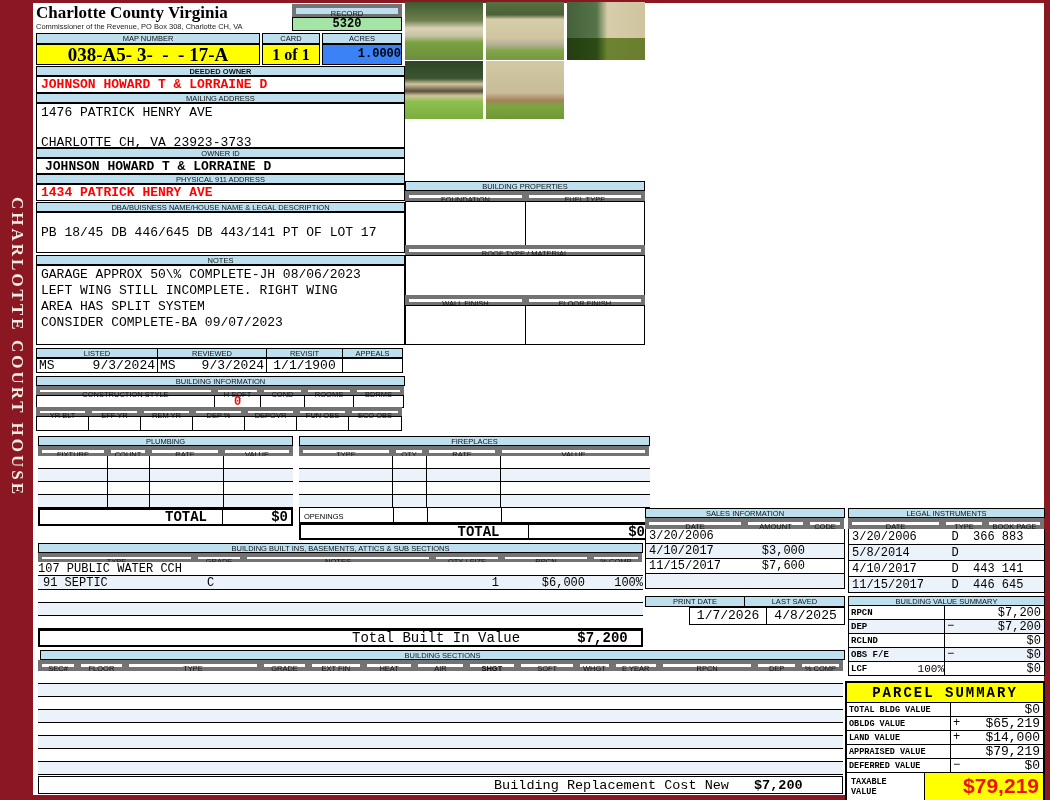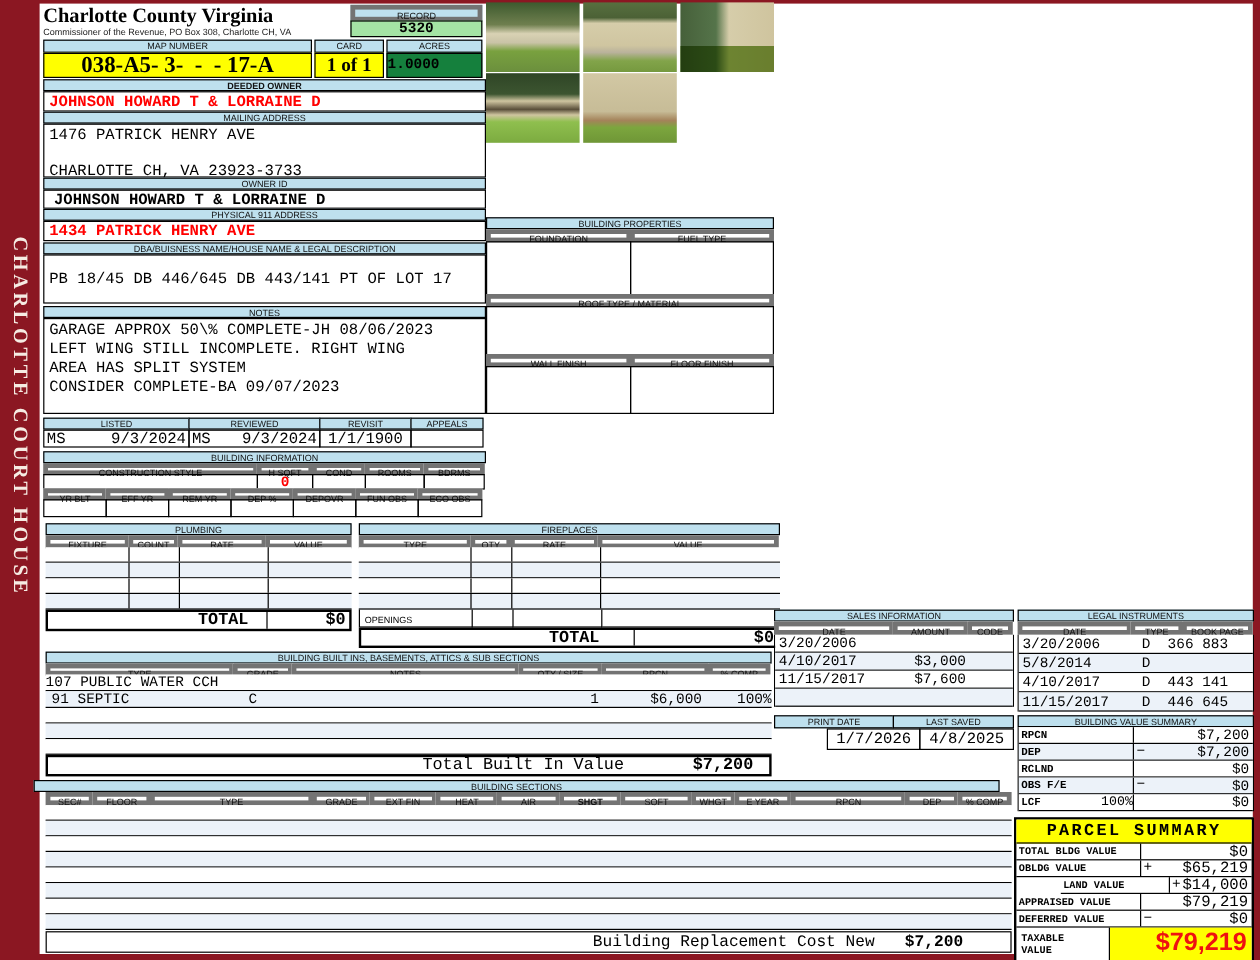--- a/index.html
+++ b/index.html
@@ -44,21 +44,21 @@
     <div class="hcell hcell-blue" style="height:14px; line-height:12px;">RECORD</div>
     <div class="cellb" style="height:14px; margin-top:-1px; background:#A4E4A4; text-align:center; font:bold 12px 'Liberation Mono',monospace; line-height:13px;">5320</div>
   </div>
 
   <div class="abs bar" style="left:36px; top:33px; width:224px; height:11px;">MAP NUMBER</div>
   <div class="abs bar" style="left:262px; top:33px; width:58px; height:11px;">CARD</div>
   <div class="abs bar" style="left:322px; top:33px; width:80px; height:11px;">ACRES</div>
 
   <div class="abs cellb" style="left:36px; top:44px; width:224px; height:21px; background:#FFFF00; text-align:center; font:600 19px 'Liberation Serif', serif; line-height:19px; white-space:pre;">038-A5- 3-  -  - 17-A</div>
   <div class="abs cellb" style="left:262px; top:44px; width:58px; height:21px; background:#FFFF00; text-align:center; font:600 16px 'Liberation Serif', serif; line-height:19px;">1 of 1</div>
-  <div class="abs cellb" style="left:322px; top:44px; width:80px; height:21px; background:#15803d; text-align:left; font:bold 12px 'Liberation Mono',monospace; line-height:19px;">1.0000</div>
+  <div class="abs cellb" style="left:322px; top:44px; width:80px; height:21px; background:#3b82f6; text-align:right; font:bold 12px 'Liberation Mono',monospace; line-height:19px;">1.0000</div>
 
   <div class="photo" style="left:405px; top:2px; width:78px; height:58px; background:linear-gradient(180deg,#3d5a2e 0%,#6f7f4f 32%,#d9d2b4 45%,#c9c3a6 58%,#79a13f 70%,#6b8f3d 100%);"></div>
   <div class="photo" style="left:486px; top:2px; width:78px; height:58px; background:linear-gradient(180deg,#57703f 0%,#4c6136 22%,#d6cdaa 30%,#cfc5a0 62%,#b9b29b 72%,#82a44a 84%,#76993f 100%);"></div>
   <div class="photo" style="left:567px; top:2px; width:78px; height:58px; background:linear-gradient(90deg,#46603a 0%,#55744a 38%,#d6cdaa 52%,#cfc49e 100%),linear-gradient(180deg,transparent 62%,#82a44a 62%); background-blend-mode:multiply;"></div>
   <div class="photo" style="left:405px; top:61px; width:78px; height:58px; background:linear-gradient(180deg,#2f4526 0%,#3c5530 30%,#cfc5a0 40%,#5a4f3a 52%,#cfc5a0 60%,#8fbf4e 70%,#7cab40 100%);"></div>
   <div class="photo" style="left:486px; top:61px; width:78px; height:58px; background:linear-gradient(180deg,#d2c8a4 0%,#c7bc97 55%,#a4835a 68%,#7ca63e 78%,#6f9636 100%);"></div>
 
   <div class="abs bar" style="left:36px; top:66px; width:369px; height:10px;font-weight:bold;">DEEDED OWNER</div>
   <div class="abs cellb" style="left:36px; top:76px; width:369px; height:17px; font:bold 13px 'Liberation Mono',monospace; color:#FF0000; line-height:16px; padding-left:4px;">JOHNSON HOWARD T &amp; LORRAINE D</div>
 
@@ -273,21 +273,21 @@
     <div class="erow stripe1" style="height:13px;"></div>
     <div class="erow stripe2" style="height:13px;"></div>
     <div class="erow stripe1" style="height:13px;"></div>
   </div>
   <div class="abs flexrow" style="left:38px; top:629px; width:605px; height:18px; border:2px solid #000; align-items:center;gap:12px;">
     <div style="width:300px;"></div>
     <div style="width:200px; font:14px 'Liberation Mono',monospace;">Total Built In Value</div>
     <div style="flex:1; text-align:center; font:bold 14px 'Liberation Mono',monospace;">$7,200</div>
   </div>
 
-  <div class="abs bar" style="left:28px; top:650px; width:805px; height:10px;">BUILDING SECTIONS</div>
+  <div class="abs bar" style="left:40px; top:650px; width:805px; height:10px;">BUILDING SECTIONS</div>
   <div class="abs flexrow" style="left:38px; top:660px; width:805px; height:11px;">
     <div class="hcell" style="width:5%;">SEC#</div>
     <div class="hcell" style="width:6%; margin-left:-1px;">FLOOR</div>
     <div class="hcell" style="width:17%; margin-left:-1px;">TYPE</div>
     <div class="hcell" style="width:6%; margin-left:-1px;">GRADE</div>
     <div class="hcell" style="width:7%; margin-left:-1px;">EXT FIN</div>
     <div class="hcell" style="width:6.5%; margin-left:-1px;">HEAT</div>
     <div class="hcell" style="width:6.5%; margin-left:-1px;">AIR</div>
     <div class="hcell" style="width:6.5%; margin-left:-1px;font-weight:bold;">SHGT</div>
     <div class="hcell" style="width:7.5%; margin-left:-1px;">SQFT</div>
@@ -415,21 +415,21 @@
     <div class="flexrow erow" style="height:14px; align-items:center;">
       <div style="width:103px; font:bold 8.5px 'Liberation Mono',monospace; padding-left:2px;">TOTAL BLDG VALUE</div>
       <div style="width:13px; border-left:1px solid #000; height:100%; font:12px 'Liberation Mono',monospace; line-height:13px; padding-left:2px;"></div>
       <div class="val13" style="flex:1; text-align:right; padding-right:3px; line-height:13px;">$0</div>
     </div>
     <div class="flexrow erow" style="height:14px; align-items:center;">
       <div style="width:103px; font:bold 8.5px 'Liberation Mono',monospace; padding-left:2px;">OBLDG VALUE</div>
       <div style="width:13px; border-left:1px solid #000; height:100%; font:12px 'Liberation Mono',monospace; line-height:13px; padding-left:2px;">+</div>
       <div class="val13" style="flex:1; text-align:right; padding-right:3px; line-height:13px;">$65,219</div>
     </div>
-    <div class="flexrow erow" style="height:14px; align-items:center;margin-left:37px;">
+    <div class="flexrow erow" style="height:14px; align-items:center;">
       <div style="width:103px; font:bold 8.5px 'Liberation Mono',monospace; padding-left:2px;">LAND VALUE</div>
       <div style="width:13px; border-left:1px solid #000; height:100%; font:12px 'Liberation Mono',monospace; line-height:13px; padding-left:2px;">+</div>
       <div class="val13" style="flex:1; text-align:right; padding-right:3px; line-height:13px;">$14,000</div>
     </div>
     <div class="flexrow erow" style="height:14px; align-items:center;">
       <div style="width:103px; font:bold 8.5px 'Liberation Mono',monospace; padding-left:2px;">APPRAISED VALUE</div>
       <div style="width:13px; border-left:1px solid #000; height:100%; font:12px 'Liberation Mono',monospace; line-height:13px; padding-left:2px;"></div>
       <div class="val13" style="flex:1; text-align:right; padding-right:3px; line-height:13px;">$79,219</div>
     </div>
     <div class="flexrow erow" style="height:14px; align-items:center;">

